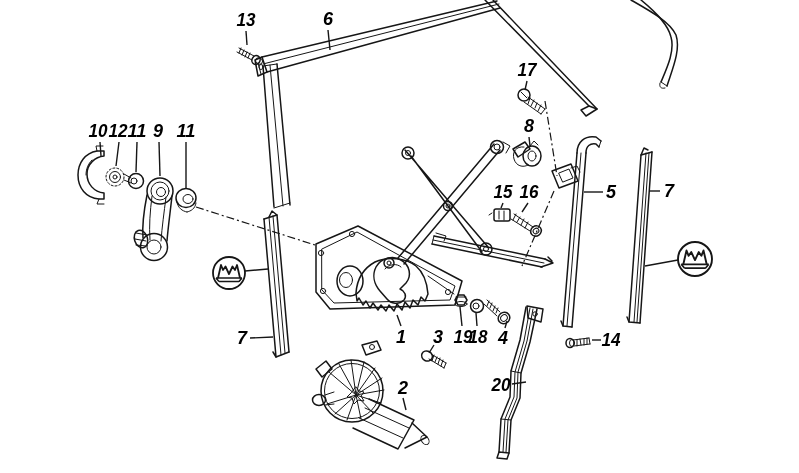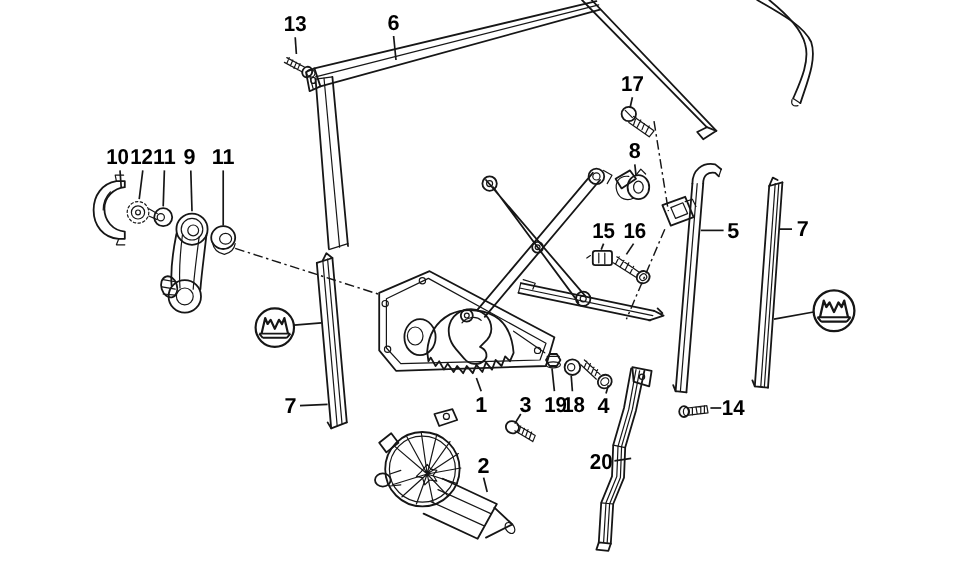--- a/index.html
+++ b/index.html
@@ -1,18 +1,18 @@
 <!DOCTYPE html>
 <html style="--line: #161616; --bg: #ffffff;"><head>
 <meta charset="utf-8">
 <style>
   :root { --line:#161616; --bg:#ffffff; }
   html,body { margin:0; padding:0; }
   body { width:799px; height:473px; background:var(--bg); overflow:hidden; }
-  .stage { position:relative; width:799px; height:473px; background:var(--bg); }
+  .stage { position:relative; width:799px; height:473px; background:var(--bg);font-style:italic; }
   svg { display:block; }
   .ln  { fill:none; stroke:var(--line); stroke-width:1.5; stroke-linecap:round; stroke-linejoin:round; }
   .th  { fill:none; stroke:var(--line); stroke-width:1;   stroke-linecap:round; stroke-linejoin:round; }
   .dd  { fill:none; stroke:var(--line); stroke-width:1.2; stroke-dasharray:8 3 2 3; }
   .ld  { fill:none; stroke:var(--line); stroke-width:1.4; }
   .lbl { font-family:"Liberation Sans", sans-serif; font-weight:bold; font-size:18px;
          fill:#000; text-anchor:middle; dominant-baseline:central; }
 </style>
 </head>
 <body>

